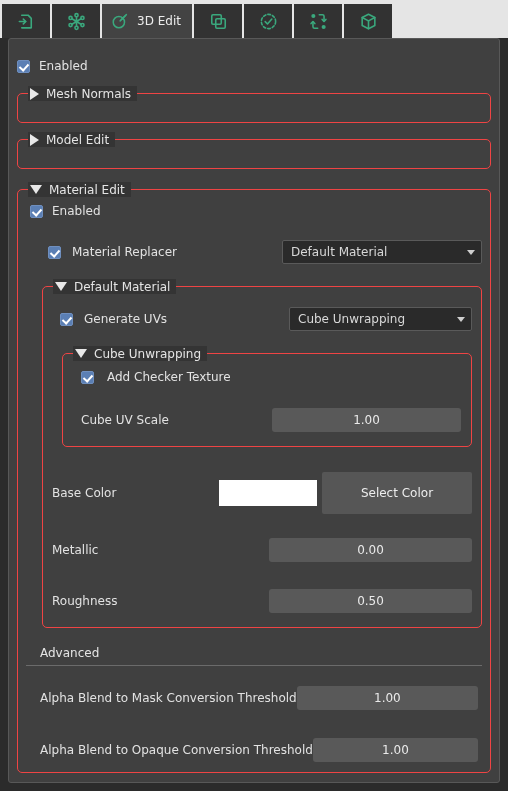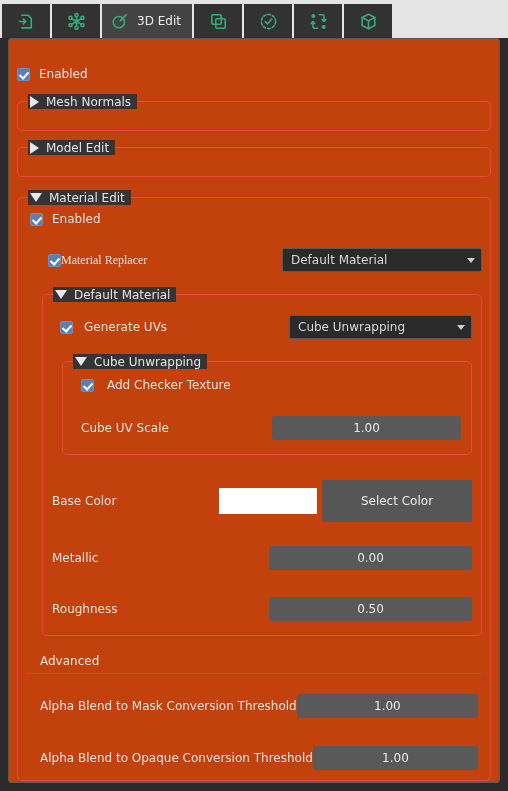--- a/index.html
+++ b/index.html
@@ -53,23 +53,23 @@
   }
   .tab svg { display: block; }
 
   
   .panel {
     position: relative;
     margin: 0 8px 0 8px;
     height: 745px;
     border: 1px solid #585858;
     border-radius: 3px;
-    background: #c2410c;
-    box-sizing: border-box;
-    padding: 26px 8px 8px 8px;
+    background: #404040;
+    box-sizing: border-box;
+    padding: 18px 8px 8px 8px;
     overflow: hidden;
   }
 
   
   .cbrow {
     display: flex;
     align-items: center;
     height: 18px;
   }
   .cb {
@@ -336,21 +336,21 @@
 
     <div class="groupbody" style="padding:12px 8px 10px 8px;">
 
       <div class="cbrow" style="margin-left:4px;">
         <span class="cb"></span>
         <span class="cblabel">Enabled</span>
       </div>
 
       <div class="row" style="margin-top:20px; padding-left:22px;">
         <span class="cb"></span>
-        <span class="rowlabel" style="margin-left:0;font-family:Liberation Serif, serif;">Material Replacer</span>
+        <span class="rowlabel" style="margin-left:11px;">Material Replacer</span>
         <span class="spacer"></span>
         <span class="combo" style="width:200px;">
           <span class="ctext">Default Material</span>
           <span class="chev"></span>
         </span>
       </div>
 
       <div class="group" style="margin-top:22px; margin-left:16px;">
         <div class="grouphead">
           <span class="tri down"></span>

